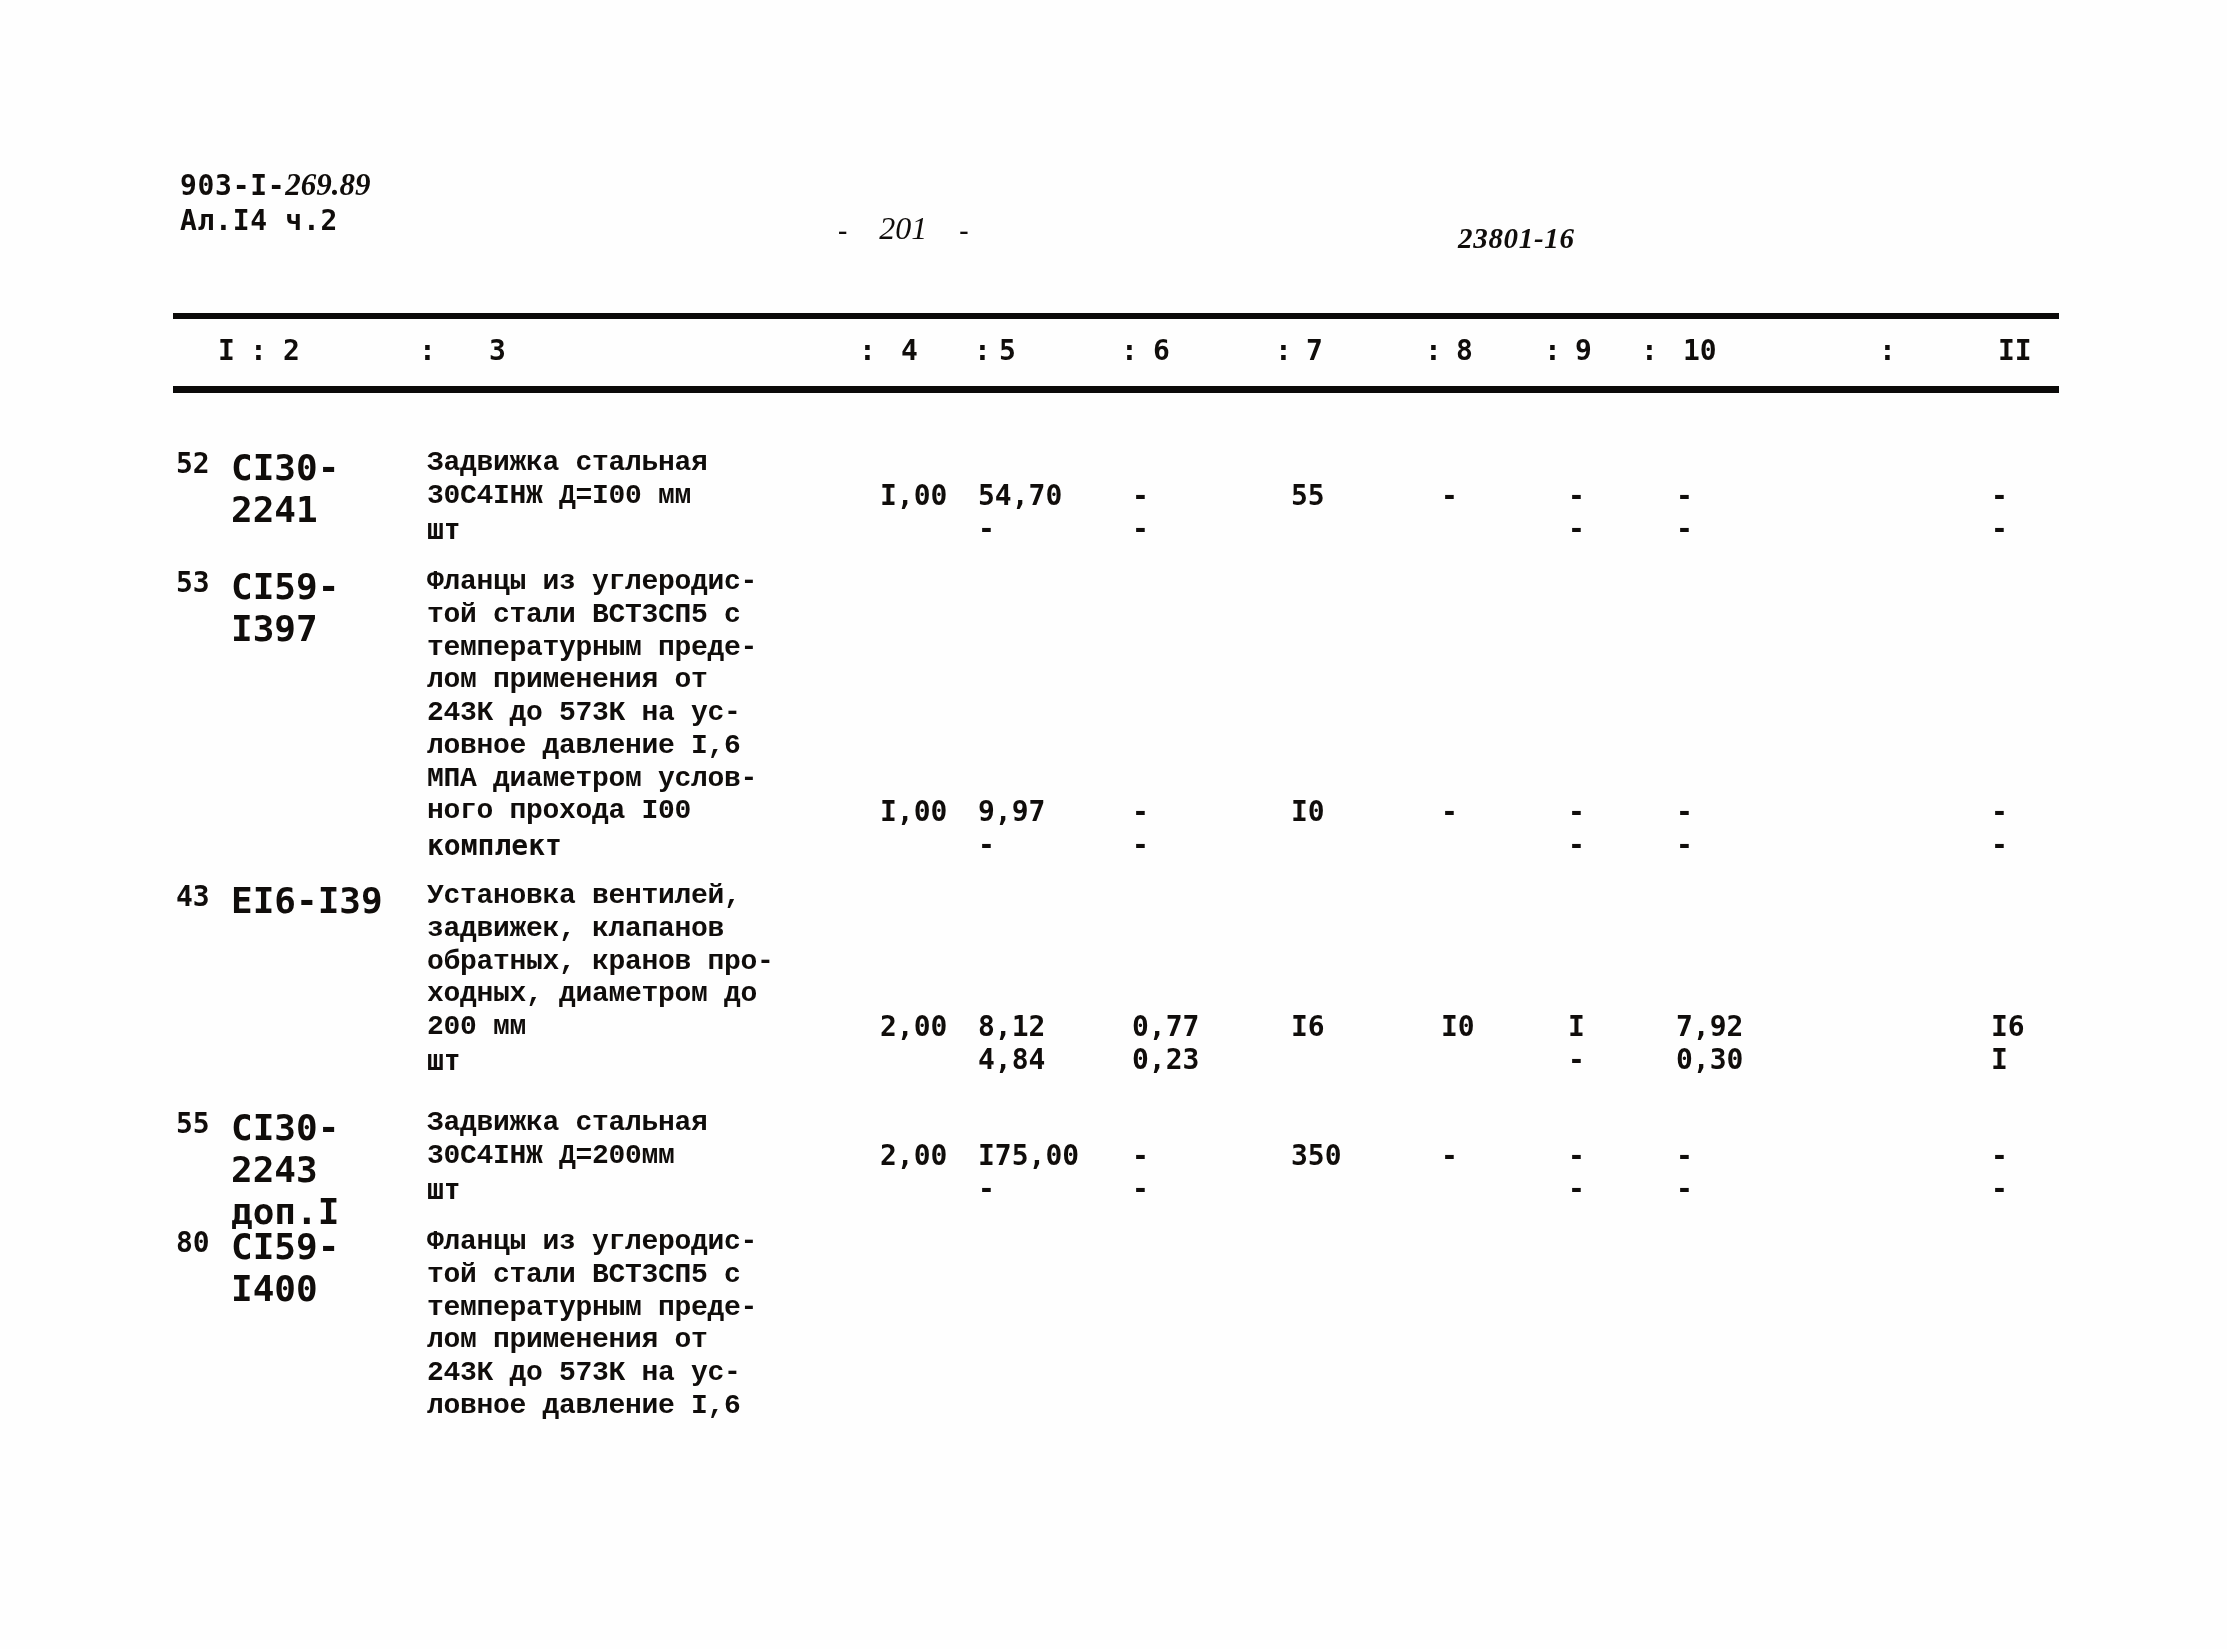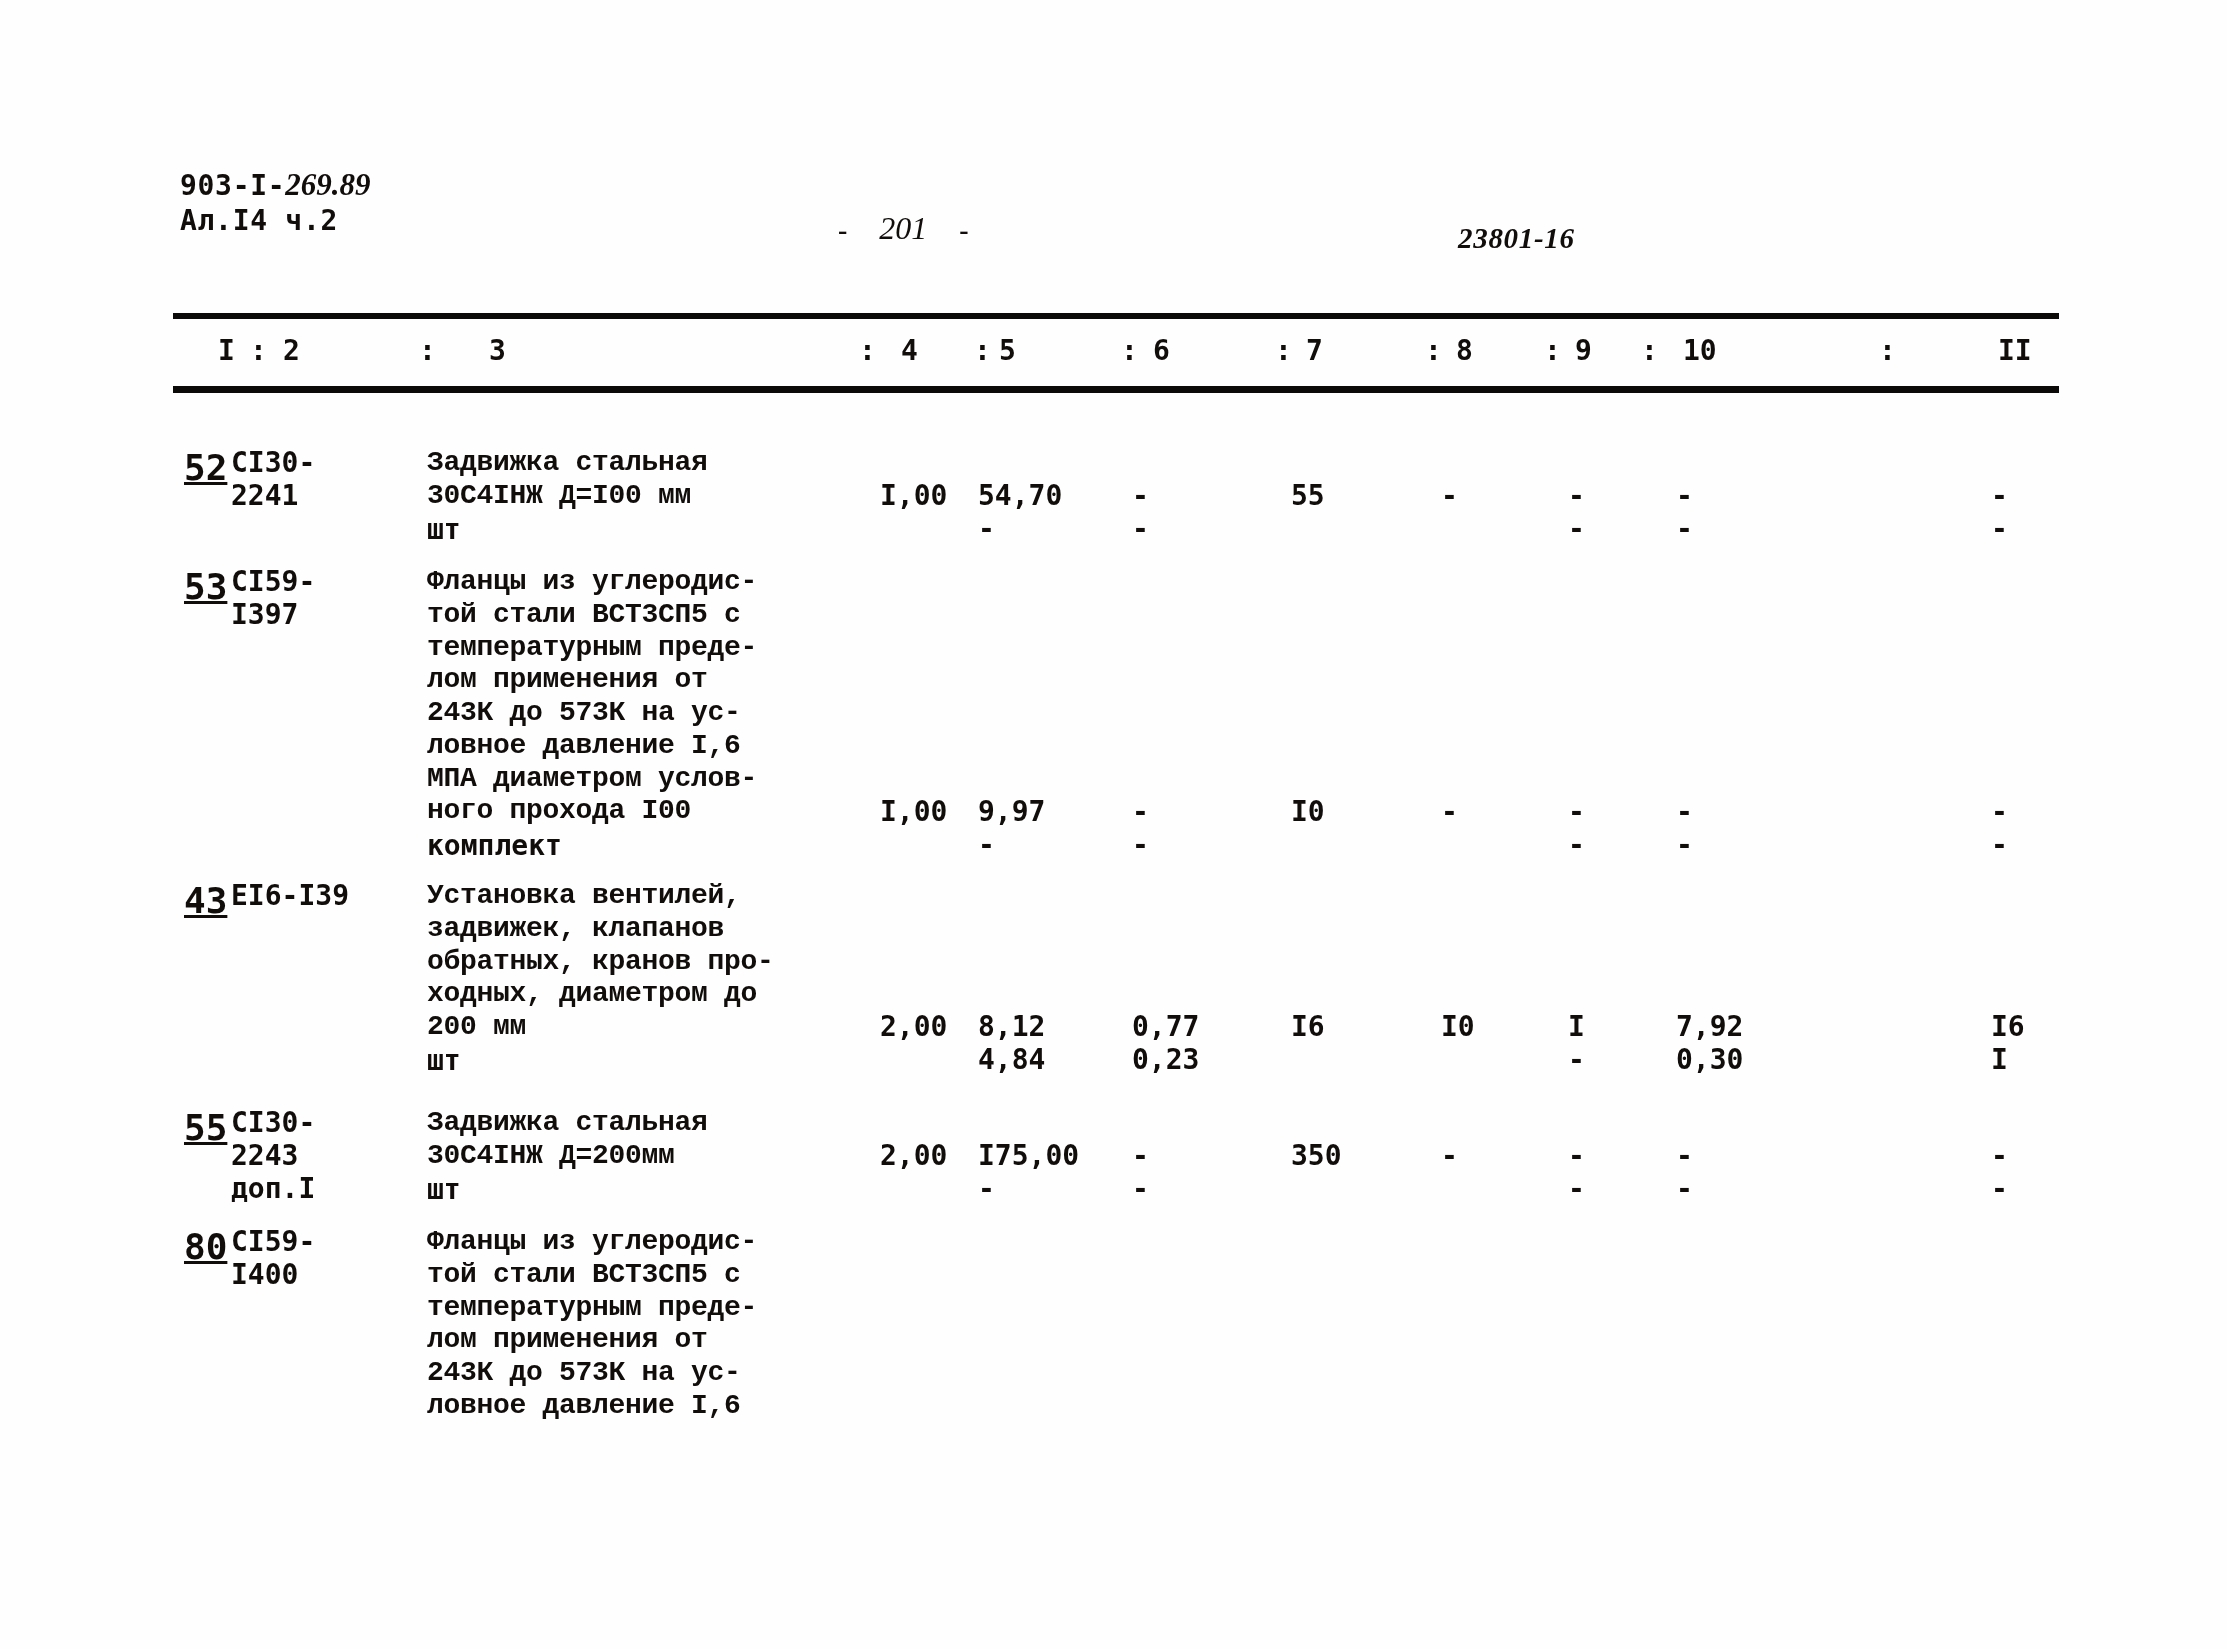--- a/index.html
+++ b/index.html
@@ -106,32 +106,31 @@
     top: 419px;
     width: 2227px;
   }
   .row {
     position: relative;
     width: 2227px;
   }
 
   .c-no {
     position: absolute;
-    left: 184px;
+    left: 176px;
+    font-family: "DejaVu Sans Mono", monospace;
+    font-size: 28px;
+    font-weight: 700;
+    white-space: nowrap;
+  }
+  .c-code {
+    position: absolute;
+    left: 231px;
     font-family: "DejaVu Sans Mono", monospace;
     font-size: 36px;
-    font-weight: 700;
-    white-space: nowrap;
-    text-decoration: underline;
-  }
-  .c-code {
-    position: absolute;
-    left: 231px;
-    font-family: "DejaVu Sans Mono", monospace;
-    font-size: 28px;
     font-weight: 700;
     line-height: 1.17;
     white-space: pre;
   }
   .c-desc {
     position: absolute;
     left: 427px;
     width: 391px;
     font-family: Liberation Mono, monospace;
     font-size: 28px;

